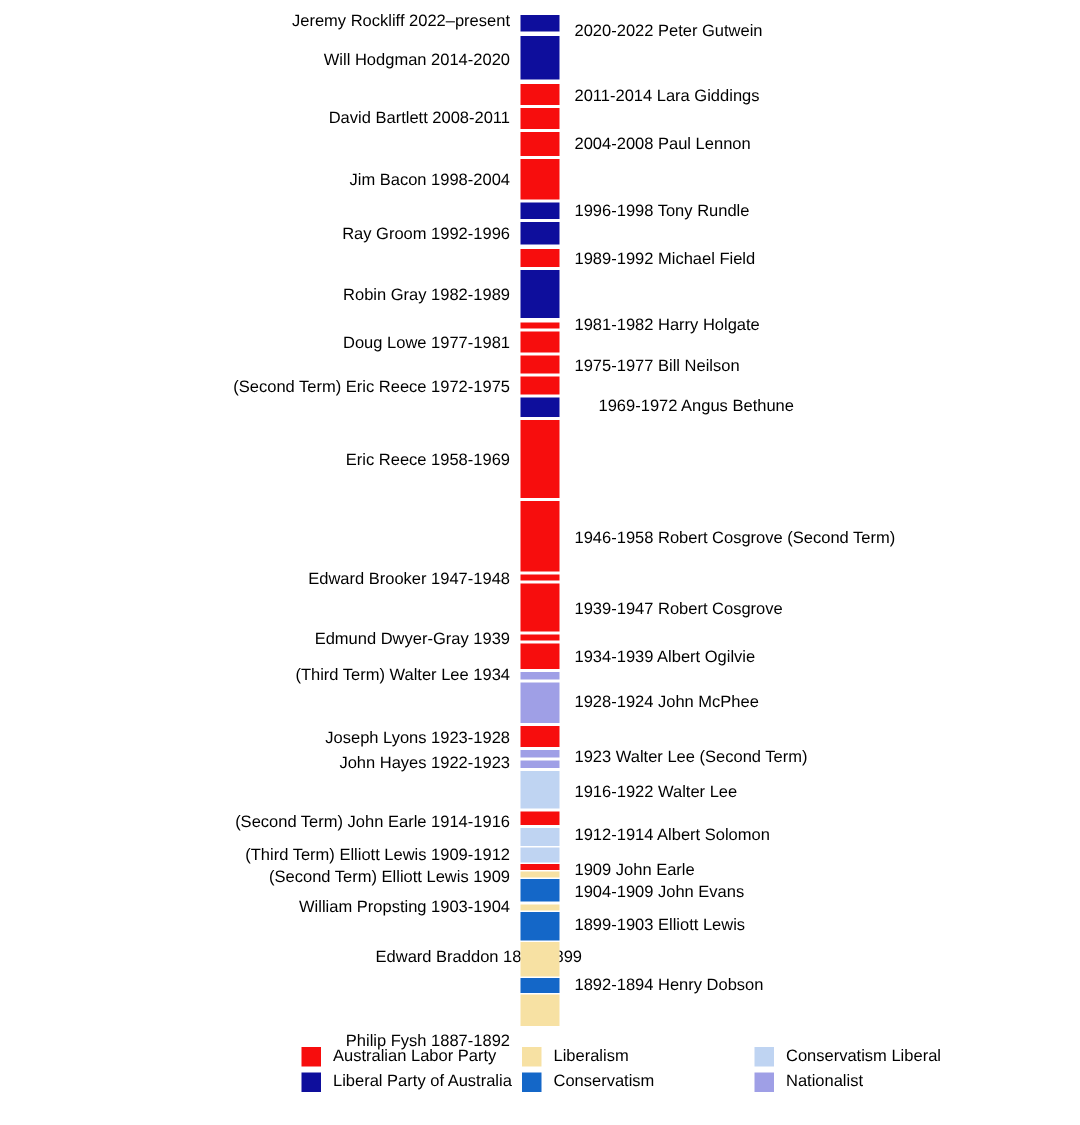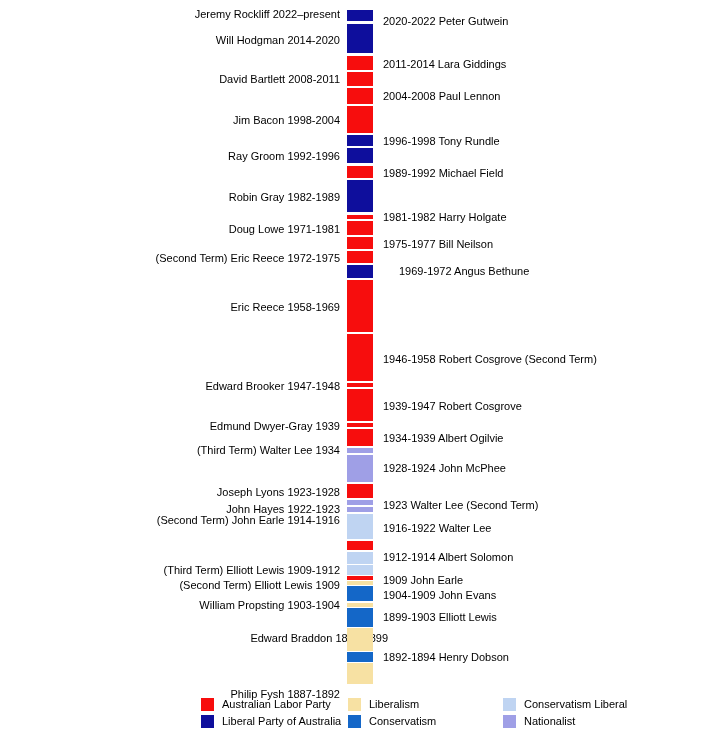--- a/index.html
+++ b/index.html
@@ -53,29 +53,29 @@
 <body>
 
 <div id="canvas">
   <div id="left-labels">
       <div class="tl-label left" style="top: 8px;">Jeremy Rockliff 2022–present</div>
       <div class="tl-label left" style="top: 34px;">Will Hodgman 2014-2020</div>
       <div class="tl-label left" style="top: 73px;">David Bartlett 2008-2011</div>
       <div class="tl-label left" style="top: 114px;">Jim Bacon 1998-2004</div>
       <div class="tl-label left" style="top: 150px;">Ray Groom 1992-1996</div>
       <div class="tl-label left" style="top: 191px;">Robin Gray 1982-1989</div>
-      <div class="tl-label left" style="top: 223px;">Doug Lowe 1971-1981</div>
+      <div class="tl-label left" style="top: 223px;">Doug Lowe 1977-1981</div>
       <div class="tl-label left" style="top: 252px;">(Second Term) Eric Reece 1972-1975</div>
       <div class="tl-label left" style="top: 301px;">Eric Reece 1958-1969</div>
       <div class="tl-label left" style="top: 380px;">Edward Brooker 1947-1948</div>
       <div class="tl-label left" style="top: 420px;">Edmund Dwyer-Gray 1939</div>
       <div class="tl-label left" style="top: 444px;">(Third Term) Walter Lee 1934</div>
       <div class="tl-label left" style="top: 486px;">Joseph Lyons 1923-1928</div>
       <div class="tl-label left" style="top: 503px;">John Hayes 1922-1923</div>
-      <div class="tl-label left" style="top: 514px;">(Second Term) John Earle 1914-1916</div>
+      <div class="tl-label left" style="top: 542px;">(Second Term) John Earle 1914-1916</div>
       <div class="tl-label left" style="top: 564px;">(Third Term) Elliott Lewis 1909-1912</div>
       <div class="tl-label left" style="top: 579px;">(Second Term) Elliott Lewis 1909</div>
       <div class="tl-label left" style="top: 599px;">William Propsting 1903-1904</div>
       <div class="tl-label left" style="top: 632px; padding-left: 48px;">Edward Braddon 1894-1899</div>
       <div class="tl-label left" style="top: 688px;">Philip Fysh 1887-1892</div>
     </div>
   <div id="bar-column">
       <div class="segment" style="top: 10px; height: 11px; background: rgb(14, 14, 156);"></div>
       <div class="segment" style="top: 24px; height: 29px; background: rgb(14, 14, 156);"></div>
       <div class="segment" style="top: 56px; height: 14px; background: rgb(247, 13, 13);"></div>

